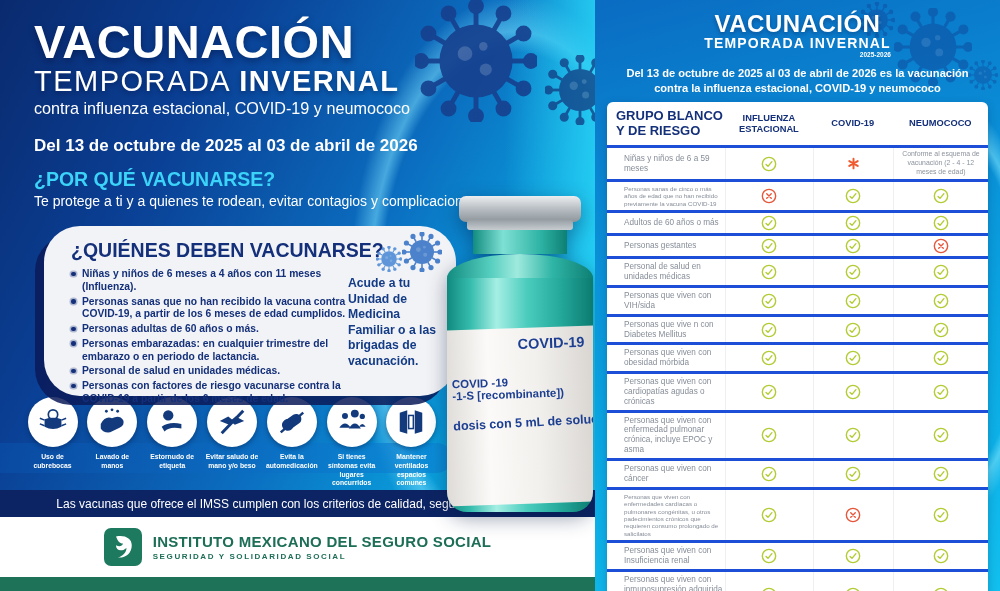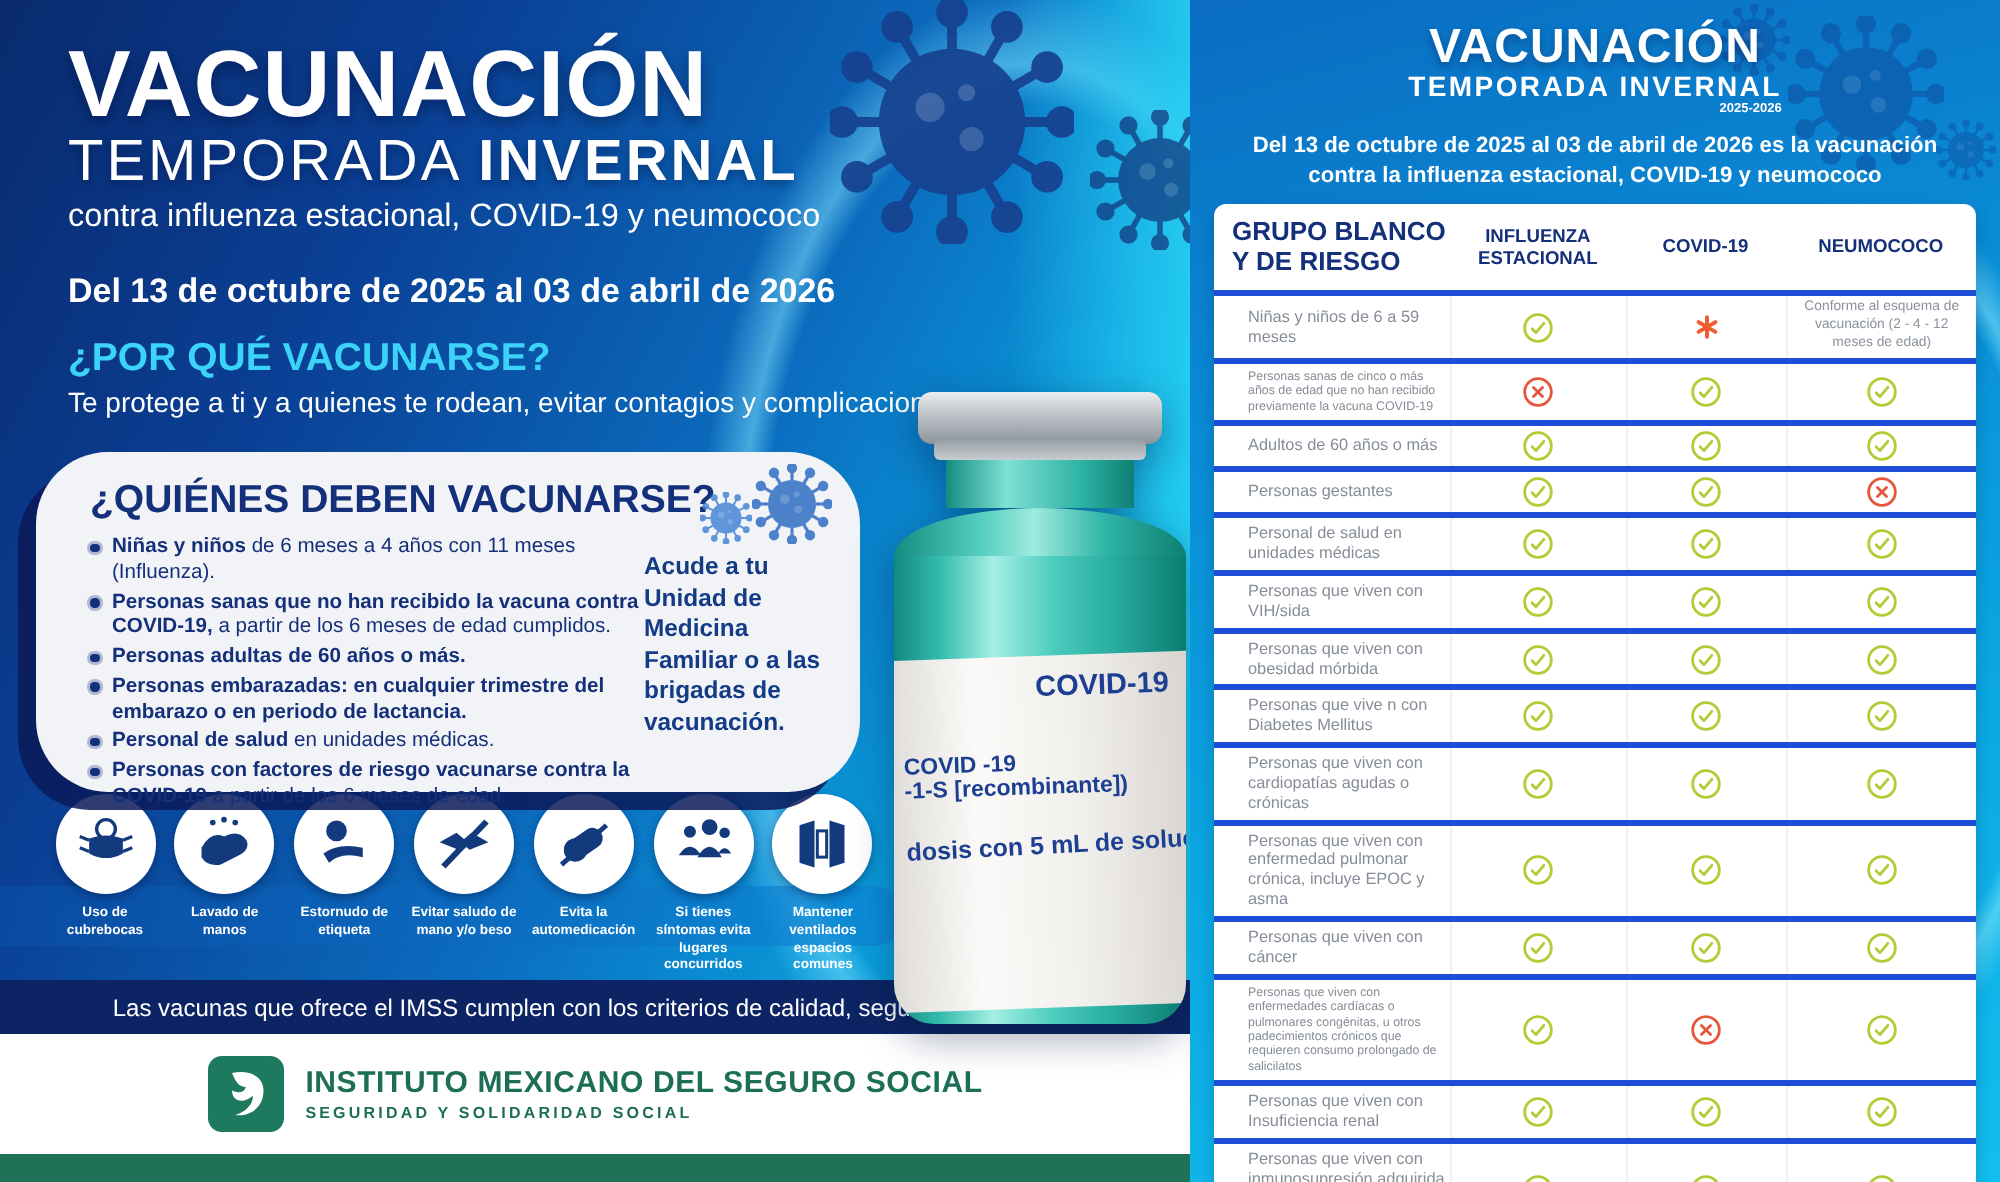--- a/index.html
+++ b/index.html
@@ -21,26 +21,26 @@
         text-shadow:0 3px 7px rgba(0,10,50,.45); }
   .pl-season { font-size:29px; font-weight:400; letter-spacing:1.5px; line-height:1.05;
         text-shadow:0 2px 5px rgba(0,10,50,.4); }
   .pl-season b { font-weight:800; }
   .pl-tagline { font-size:16.2px; font-weight:500; margin-top:3px;text-align:center; }
   .pl-date { position:absolute; left:34px; top:136px; color:#fff; font-size:17px; font-weight:700; z-index:2; }
 
   .why-h { position:absolute; left:34px; top:168px; color:#3bd3f8; font-size:19.5px; font-weight:800; z-index:2; }
   .why-t { position:absolute; left:34px; top:193px; color:#fff; font-size:14px; font-weight:500; z-index:2; }
 
-  .who-box { position:absolute; left:18px; top:226px; width:412px; height:170px; background:#f2f3f6;
+  .who-box { position:absolute; left:44px; top:226px; width:412px; height:170px; background:#f2f3f6;
         border-radius:36px; box-shadow:-9px 9px 0 rgba(10,26,88,.85); padding:13px 12px 8px 27px; z-index:3; }
   .who-box h2 { font-size:19.5px; font-weight:800; color:#14307a; }
   .box-virus1 { position:absolute; right:14px; top:6px; width:40px; height:40px; opacity:.85; }
   .box-virus2 { position:absolute; right:54px; top:20px; width:26px; height:26px; opacity:.8; }
-  .who-list { list-style:none; margin-top:6px; width:286px; color:#14307a; font-size:10.3px; line-height:1.24; }
+  .who-list { list-style:none; margin-top:6px; width:286px; color:#14307a; font-size:10.3px; line-height:1.24;font-weight:bold; }
   .who-list li { position:relative; padding-left:11px; margin-bottom:2px; }
   .who-list li::before { content:""; position:absolute; left:0; top:3.5px; width:4.5px; height:4.5px;
         border-radius:50%; background:#14307a; box-shadow:0 0 0 1.5px rgba(20,48,122,.3); }
   .who-aside { position:absolute; right:8px; top:50px; width:100px; color:#133b86;
         font-size:12.2px; font-weight:800; line-height:1.28; }
 
   .prev-band { position:absolute; left:0; top:443px; width:452px; height:30px;
         background:linear-gradient(90deg,#0a4ea8,#0c85d6); opacity:.65; border-radius:0 15px 15px 0; z-index:1; }
   .prev-row { position:absolute; left:24px; top:397px; width:416px; display:flex; justify-content:space-between; z-index:2; }
   .prev-item { width:57px; display:flex; flex-direction:column; align-items:center; }
@@ -636,42 +636,42 @@
               </svg>
             </div>
             <div class="t-cell">
               <svg width="16" height="16" viewBox="0 0 24 24">
                 <circle cx="12" cy="12" r="10" fill="none" stroke="#b2cc35" stroke-width="2.1"></circle>
                 <path d="M7.6 12.6l2.9 2.9 5.9-7" fill="none" stroke="#b2cc35" stroke-width="2.1" stroke-linecap="round" stroke-linejoin="round"></path>
               </svg>
             </div>
           </div>
           <div class="t-row">
+            <div class="t-label">Personas que vive n con Diabetes Mellitus</div>
+            <div class="t-cell">
+              <svg width="16" height="16" viewBox="0 0 24 24">
+                <circle cx="12" cy="12" r="10" fill="none" stroke="#b2cc35" stroke-width="2.1"></circle>
+                <path d="M7.6 12.6l2.9 2.9 5.9-7" fill="none" stroke="#b2cc35" stroke-width="2.1" stroke-linecap="round" stroke-linejoin="round"></path>
+              </svg>
+            </div>
+            <div class="t-cell">
+              <svg width="16" height="16" viewBox="0 0 24 24">
+                <circle cx="12" cy="12" r="10" fill="none" stroke="#b2cc35" stroke-width="2.1"></circle>
+                <path d="M7.6 12.6l2.9 2.9 5.9-7" fill="none" stroke="#b2cc35" stroke-width="2.1" stroke-linecap="round" stroke-linejoin="round"></path>
+              </svg>
+            </div>
+            <div class="t-cell">
+              <svg width="16" height="16" viewBox="0 0 24 24">
+                <circle cx="12" cy="12" r="10" fill="none" stroke="#b2cc35" stroke-width="2.1"></circle>
+                <path d="M7.6 12.6l2.9 2.9 5.9-7" fill="none" stroke="#b2cc35" stroke-width="2.1" stroke-linecap="round" stroke-linejoin="round"></path>
+              </svg>
+            </div>
+          </div>
+          <div class="t-row">
             <div class="t-label">Personas que viven con obesidad mórbida</div>
-            <div class="t-cell">
-              <svg width="16" height="16" viewBox="0 0 24 24">
-                <circle cx="12" cy="12" r="10" fill="none" stroke="#b2cc35" stroke-width="2.1"></circle>
-                <path d="M7.6 12.6l2.9 2.9 5.9-7" fill="none" stroke="#b2cc35" stroke-width="2.1" stroke-linecap="round" stroke-linejoin="round"></path>
-              </svg>
-            </div>
-            <div class="t-cell">
-              <svg width="16" height="16" viewBox="0 0 24 24">
-                <circle cx="12" cy="12" r="10" fill="none" stroke="#b2cc35" stroke-width="2.1"></circle>
-                <path d="M7.6 12.6l2.9 2.9 5.9-7" fill="none" stroke="#b2cc35" stroke-width="2.1" stroke-linecap="round" stroke-linejoin="round"></path>
-              </svg>
-            </div>
-            <div class="t-cell">
-              <svg width="16" height="16" viewBox="0 0 24 24">
-                <circle cx="12" cy="12" r="10" fill="none" stroke="#b2cc35" stroke-width="2.1"></circle>
-                <path d="M7.6 12.6l2.9 2.9 5.9-7" fill="none" stroke="#b2cc35" stroke-width="2.1" stroke-linecap="round" stroke-linejoin="round"></path>
-              </svg>
-            </div>
-          </div>
-          <div class="t-row">
-            <div class="t-label">Personas que vive n con Diabetes Mellitus</div>
             <div class="t-cell">
               <svg width="16" height="16" viewBox="0 0 24 24">
                 <circle cx="12" cy="12" r="10" fill="none" stroke="#b2cc35" stroke-width="2.1"></circle>
                 <path d="M7.6 12.6l2.9 2.9 5.9-7" fill="none" stroke="#b2cc35" stroke-width="2.1" stroke-linecap="round" stroke-linejoin="round"></path>
               </svg>
             </div>
             <div class="t-cell">
               <svg width="16" height="16" viewBox="0 0 24 24">
                 <circle cx="12" cy="12" r="10" fill="none" stroke="#b2cc35" stroke-width="2.1"></circle>
                 <path d="M7.6 12.6l2.9 2.9 5.9-7" fill="none" stroke="#b2cc35" stroke-width="2.1" stroke-linecap="round" stroke-linejoin="round"></path>

